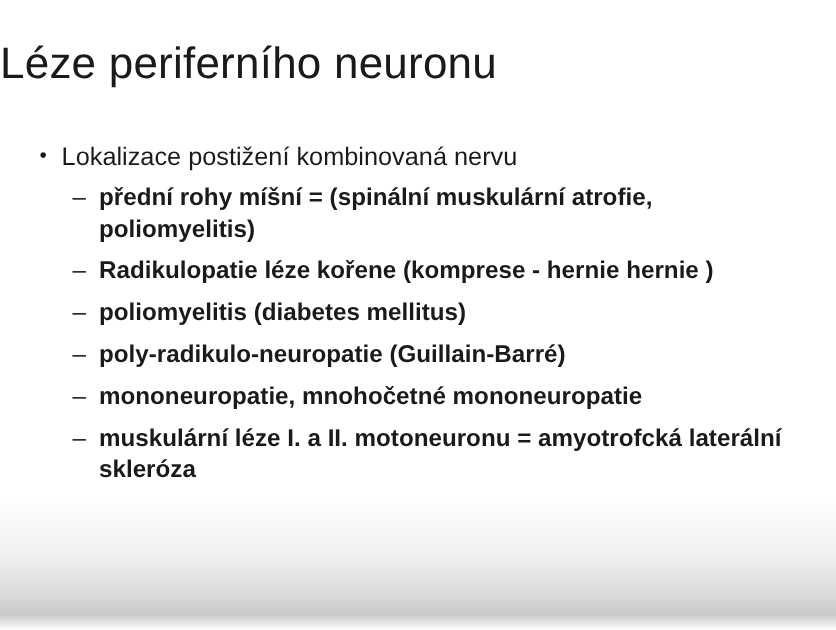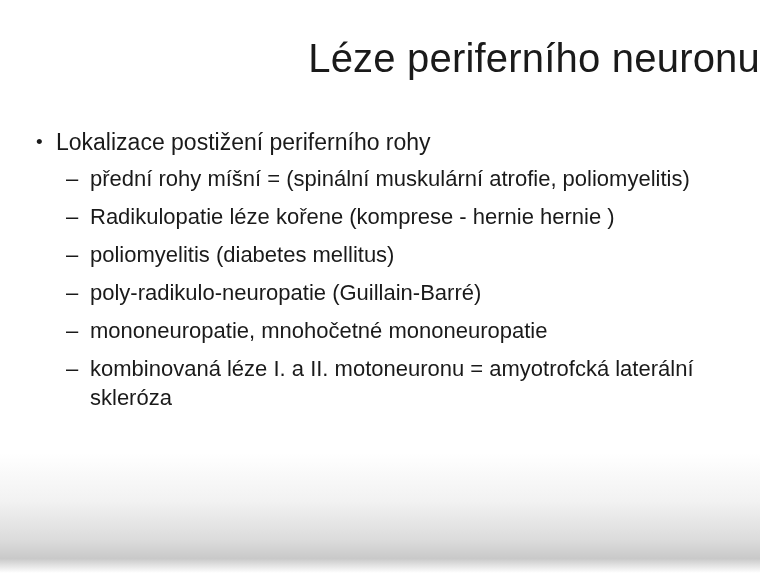--- a/index.html
+++ b/index.html
@@ -26,21 +26,21 @@
     bottom: 0;
     height: 120px;
     background: linear-gradient(to bottom, #ffffff 0%, #f2f2f2 40%, #dcdcdc 72%, #c9c9c9 88%, #ffffff 100%);
     pointer-events: none;
   }
   .slide-title {
     position: absolute;
     top: 36px;
     left: 0;
     right: 0;
-    text-align: right;
+    text-align: left;
     font-size: 40px;
     font-weight: 400;
     color: #1a1a1a;
     letter-spacing: 0.2px;
     line-height: 1.1;
   }
   .content {
     position: absolute;
     top: 128px;
     left: 30px;
@@ -80,37 +80,38 @@
   }
   .bullet-l2 .marker {
     width: 24px;
     flex: 0 0 24px;
     text-align: left;
     font-size: 22px;
     line-height: 1.32;
   }
   .bullet-l2 .text {
     flex: 1 1 auto;
+    font-weight: bold;
   }
   .bullet-l2.last .text {
     
   }
 </style>
 </head>
 <body>
 
 <div class="slide">
 
   <div class="slide-title">Léze periferního neuronu</div>
 
   <div class="content">
 
     <div class="bullet-l1">
       <span class="marker">•</span>
-      <span class="text">Lokalizace postižení periferního rohy</span>
+      <span class="text">Lokalizace postižení kombinovaná nervu</span>
     </div>
 
     <div class="sub-list">
 
       <div class="bullet-l2">
         <span class="marker">–</span>
         <span class="text">přední rohy míšní = (spinální muskulární atrofie, poliomyelitis)</span>
       </div>
 
       <div class="bullet-l2">
@@ -128,20 +129,20 @@
         <span class="text">poly-radikulo-neuropatie (Guillain-Barré)</span>
       </div>
 
       <div class="bullet-l2">
         <span class="marker">–</span>
         <span class="text">mononeuropatie, mnohočetné mononeuropatie</span>
       </div>
 
       <div class="bullet-l2 last">
         <span class="marker">–</span>
-        <span class="text">kombinovaná léze I. a II. motoneuronu = amyotrofcká laterální skleróza</span>
+        <span class="text">muskulární léze I. a II. motoneuronu = amyotrofcká laterální skleróza</span>
       </div>
 
     </div>
   </div>
 
   <div class="slide-bottom-gradient"></div>
 </div>
 
 </body></html>

